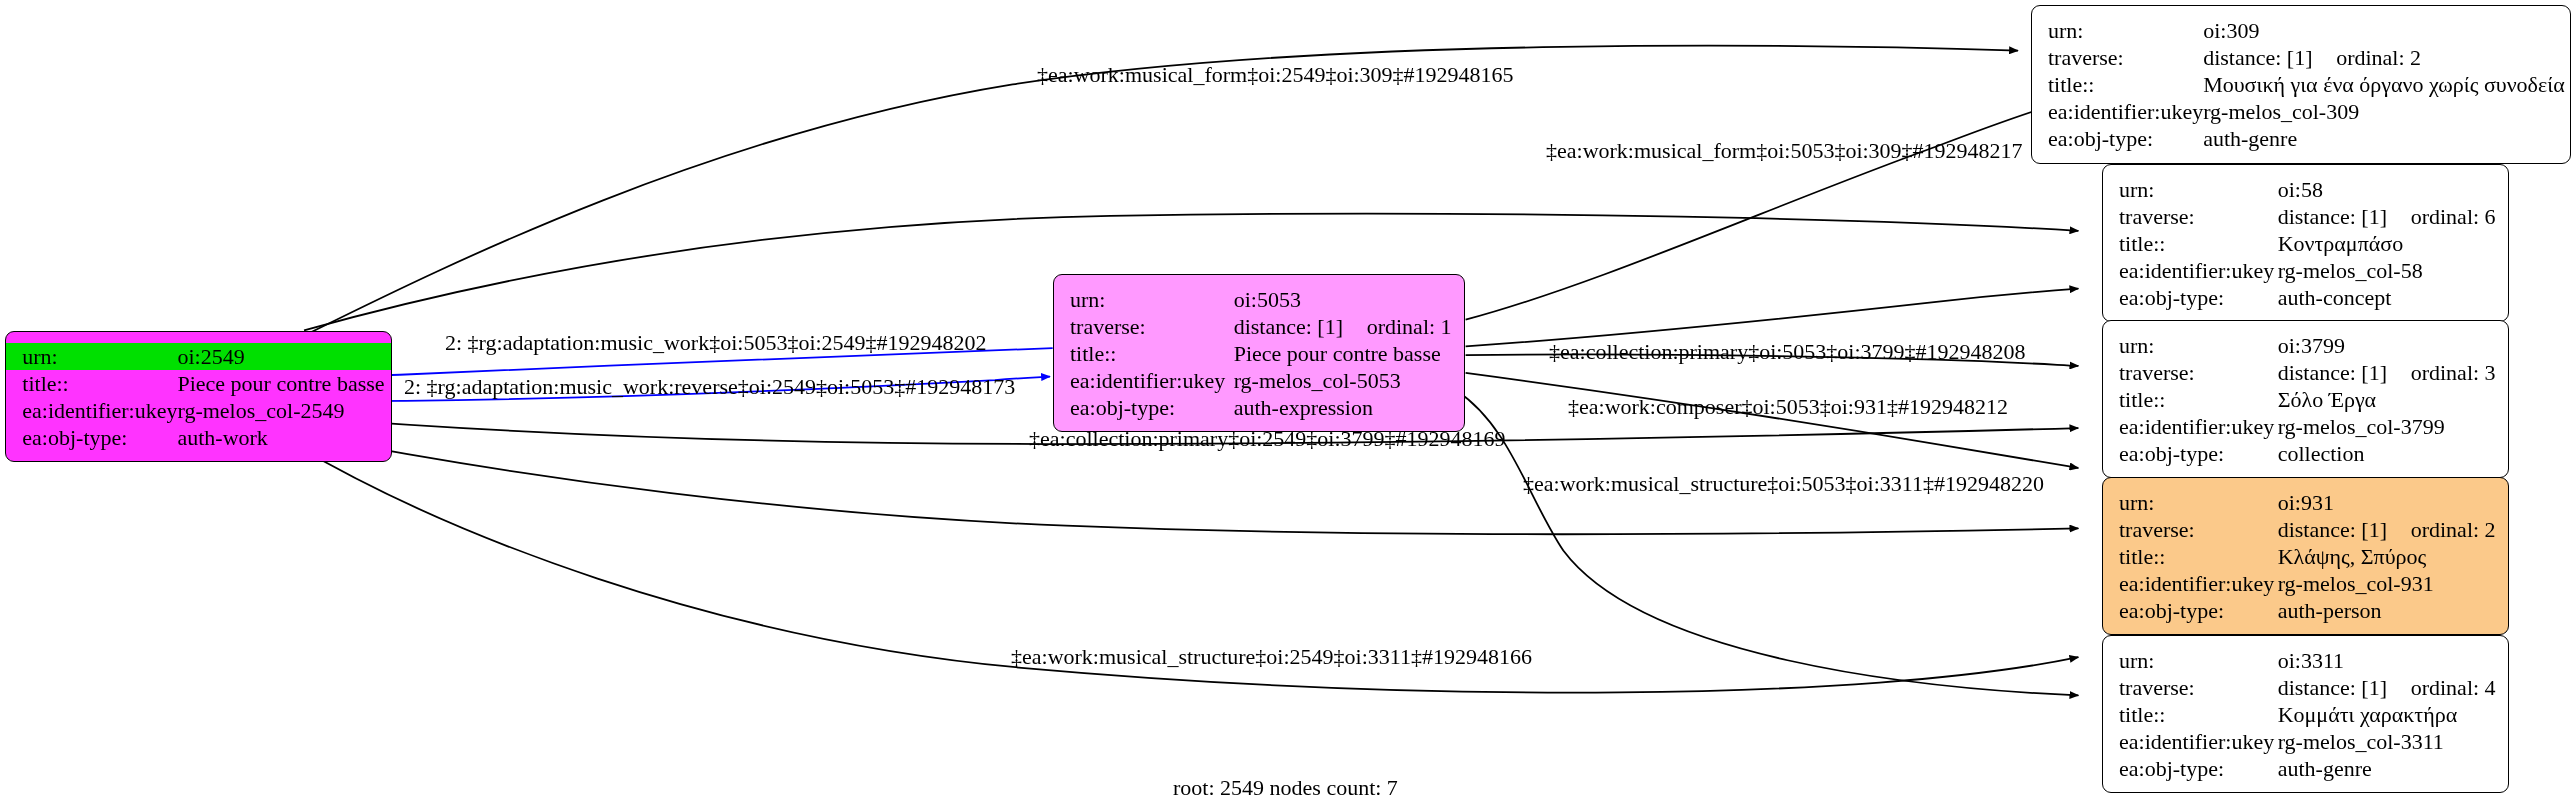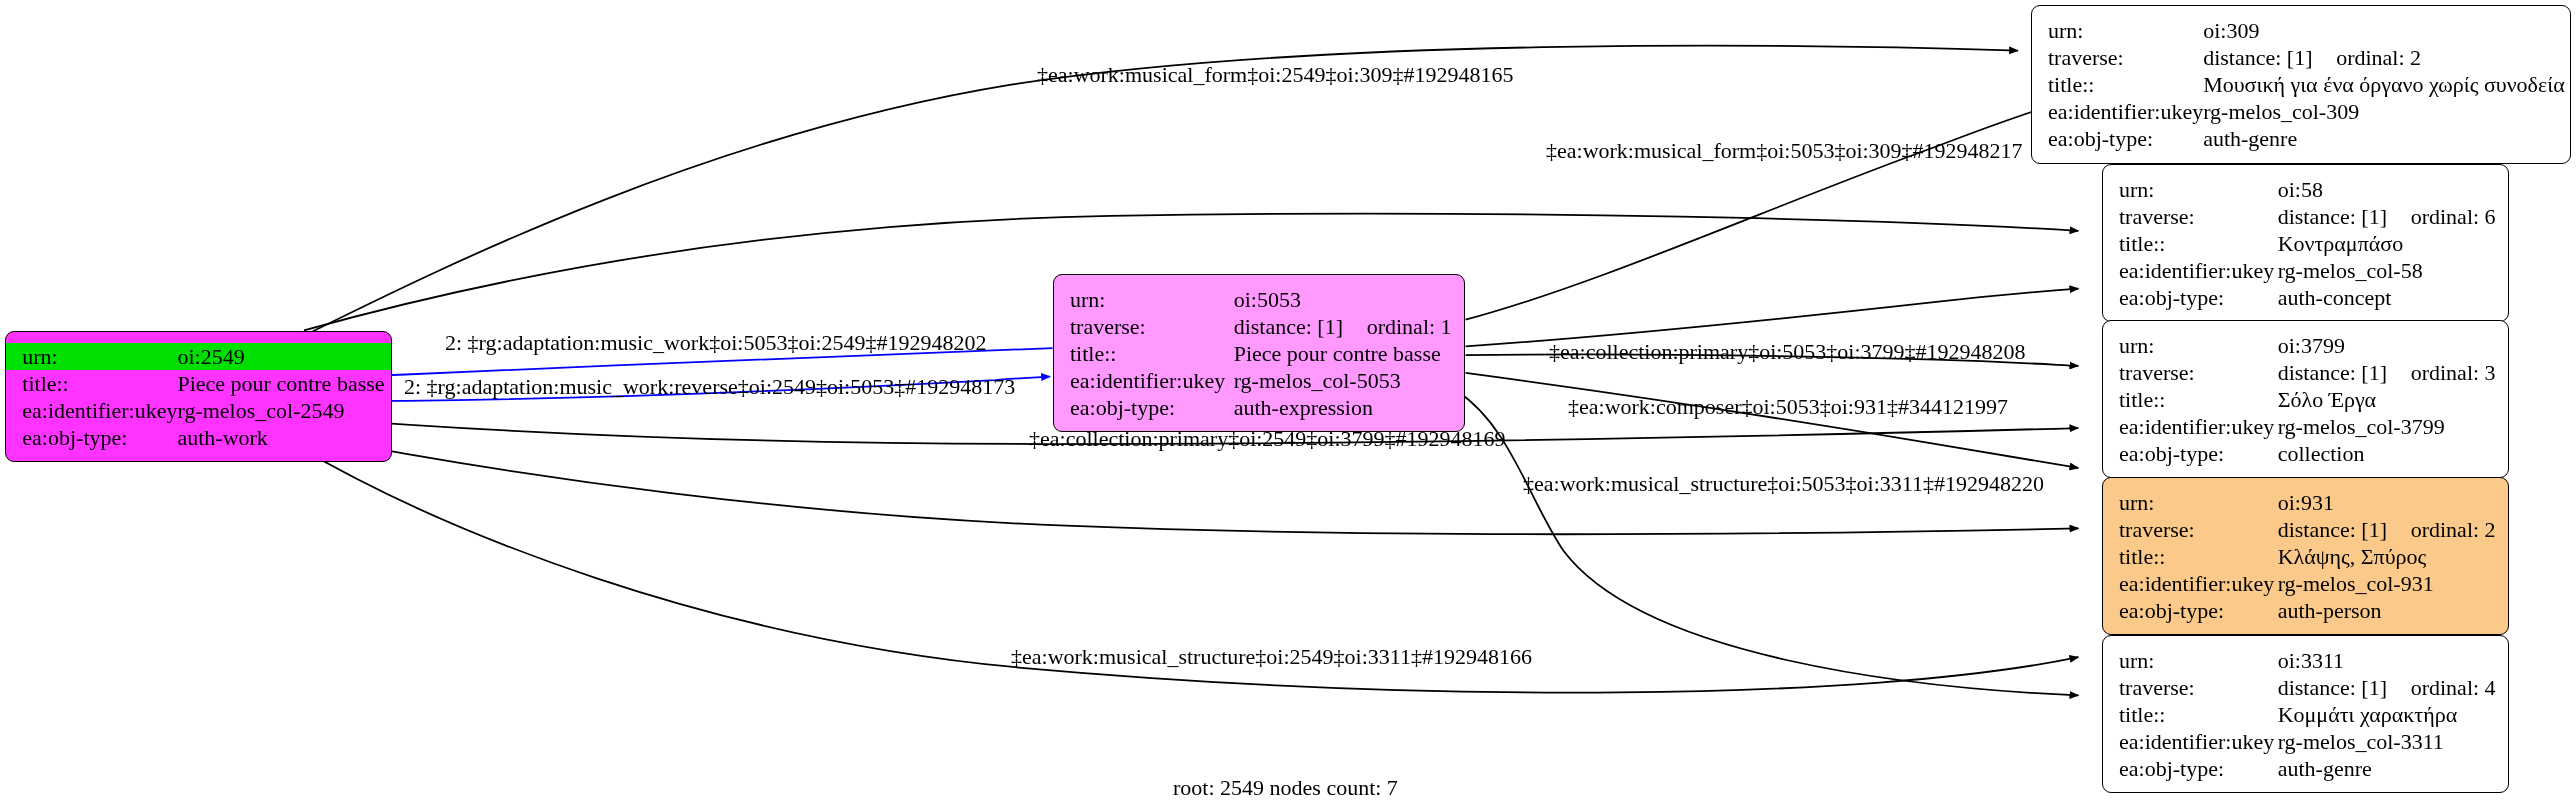--- a/index.html
+++ b/index.html
@@ -252,21 +252,21 @@
         <span class="v">auth-genre</span>
       </div>
     </div>
   </div>
 
   <div class="edge-label" style="left:1037px;top:62px;">‡ea:work:musical_form‡oi:2549‡oi:309‡#192948165</div>
   <div class="edge-label" style="left:1546px;top:138px;">‡ea:work:musical_form‡oi:5053‡oi:309‡#192948217</div>
   <div class="edge-label blue" style="left:445px;top:330px;">2: ‡rg:adaptation:music_work‡oi:5053‡oi:2549‡#192948202</div>
   <div class="edge-label blue" style="left:404px;top:374px;">2: ‡rg:adaptation:music_work:reverse‡oi:2549‡oi:5053‡#192948173</div>
   <div class="edge-label" style="left:1549px;top:339px;">‡ea:collection:primary‡oi:5053‡oi:3799‡#192948208</div>
-  <div class="edge-label" style="left:1568px;top:394px;">‡ea:work:composer‡oi:5053‡oi:931‡#344121997</div>
+  <div class="edge-label" style="left:1568px;top:394px;">‡ea:work:composer‡oi:5053‡oi:931‡#192948212</div>
   <div class="edge-label" style="left:1029px;top:426px;">‡ea:collection:primary‡oi:2549‡oi:3799‡#192948169</div>
   <div class="edge-label" style="left:1523px;top:471px;">‡ea:work:musical_structure‡oi:5053‡oi:3311‡#192948220</div>
   <div class="edge-label" style="left:1011px;top:644px;">‡ea:work:musical_structure‡oi:2549‡oi:3311‡#192948166</div>
 
   <div class="footer" style="left:1173px;top:775px;">root: 2549 nodes count: 7</div>
 
 </div>
 
 
 </body></html>

